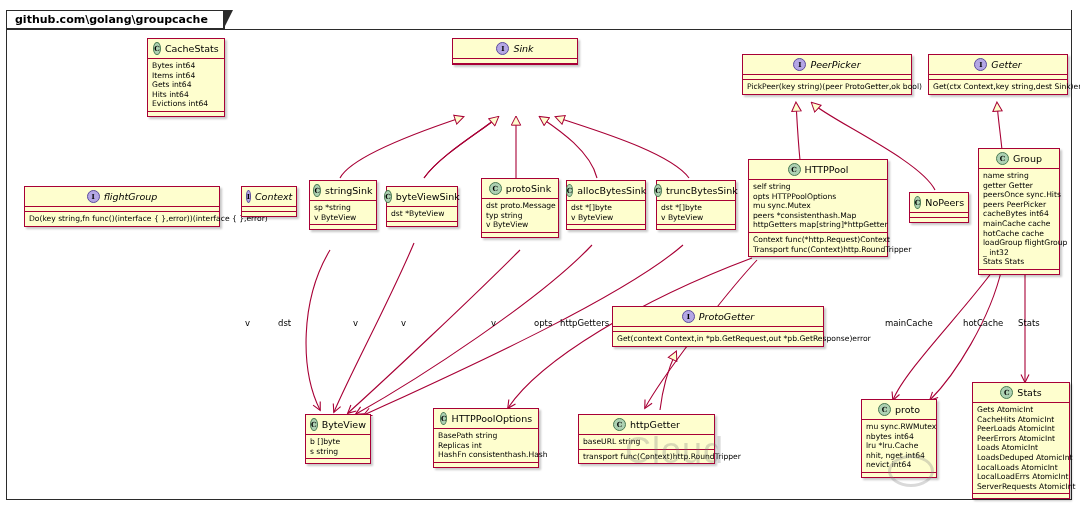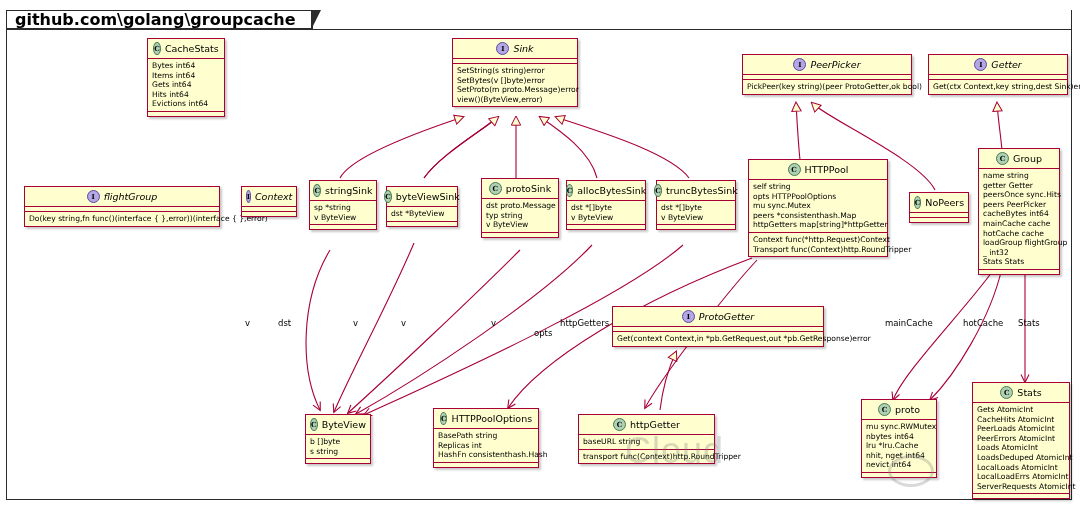--- a/index.html
+++ b/index.html
@@ -4,21 +4,21 @@
 <style>
   html,body{margin:0;padding:0;background:#ffffff;}
   body{font-family:"DejaVu Sans","Liberation Sans",sans-serif;}
   #canvas{position:relative;width:1080px;height:507px;background:#fff;overflow:hidden;}
 
   
   #pkg-frame{position:absolute;left:6px;top:10px;width:1066px;height:490px;
     border:1.5px solid #2b2b2b;border-top:none;box-sizing:border-box;background:transparent;}
   #pkg-tab{position:absolute;left:6px;top:10px;height:19px;box-sizing:border-box;
     border:1.5px solid #2b2b2b;border-bottom:1.5px solid #2b2b2b;background:#fff;
-    padding:1px 16px 1px 8px;font-size:16px;font-weight:bold;color:#000;white-space:nowrap;
+    padding:1px 16px 1px 8px;font-size:11px;font-weight:bold;color:#000;white-space:nowrap;
     line-height:16px;}
   #pkg-tab:after{content:"";position:absolute;right:-9px;top:-1.5px;width:0;height:0;
     border-left:10px solid #2b2b2b;border-bottom:20px solid transparent;}
   #pkg-tab-cover{position:absolute;right:-7px;top:-0.5px;width:0;height:0;
     border-left:9px solid #fff;border-bottom:18px solid transparent;}
   #pkg-top-line{position:absolute;left:6px;top:28.5px;width:1066px;height:1.5px;background:#2b2b2b;}
 
   
   #wires{position:absolute;left:0;top:0;width:1080px;height:507px;pointer-events:none;}
 
@@ -119,26 +119,20 @@
   </div>
 
   <div class="node iface" style="left:452px;top:38px;width:126px;">
     <div class="title">
       <span class="badge i">I</span>
       <span class="tname">Sink</span>
     </div>
     <div class="sep"></div>
     <div class="sec empty"></div>
     <div class="sep"></div>
-    <div class="sec">
-      <div class="row">SetString(s string)error</div>
-      <div class="row">SetBytes(v []byte)error</div>
-      <div class="row">SetProto(m proto.Message)error</div>
-      <div class="row">view()(ByteView,error)</div>
-    </div>
   </div>
 
   <div class="node iface" style="left:742px;top:54px;width:170px;">
     <div class="title">
       <span class="badge i">I</span>
       <span class="tname">PeerPicker</span>
     </div>
     <div class="sep"></div>
     <div class="sec empty"></div>
     <div class="sep"></div>
@@ -400,21 +394,21 @@
     </div>
     <div class="sep"></div>
     <div class="sec empty"></div>
   </div>
 
   <div class="edge-label" style="left:245px;top:318px;">v</div>
   <div class="edge-label" style="left:278px;top:318px;">dst</div>
   <div class="edge-label" style="left:353px;top:318px;">v</div>
   <div class="edge-label" style="left:401px;top:318px;">v</div>
   <div class="edge-label" style="left:491px;top:318px;">v</div>
-  <div class="edge-label" style="left:534px;top:328px;text-align:right;">opts</div>
+  <div class="edge-label" style="left:534px;top:318px;text-align:right;">opts</div>
   <div class="edge-label" style="left:560px;top:318px;">httpGetters</div>
   <div class="edge-label" style="left:885px;top:318px;text-align:center;">mainCache</div>
   <div class="edge-label" style="left:963px;top:318px;">hotCache</div>
   <div class="edge-label" style="left:1018px;top:318px;">Stats</div>
 
   <div id="watermark">Cloud</div>
   <div id="wm-ring"></div>
 
 </div>
 

